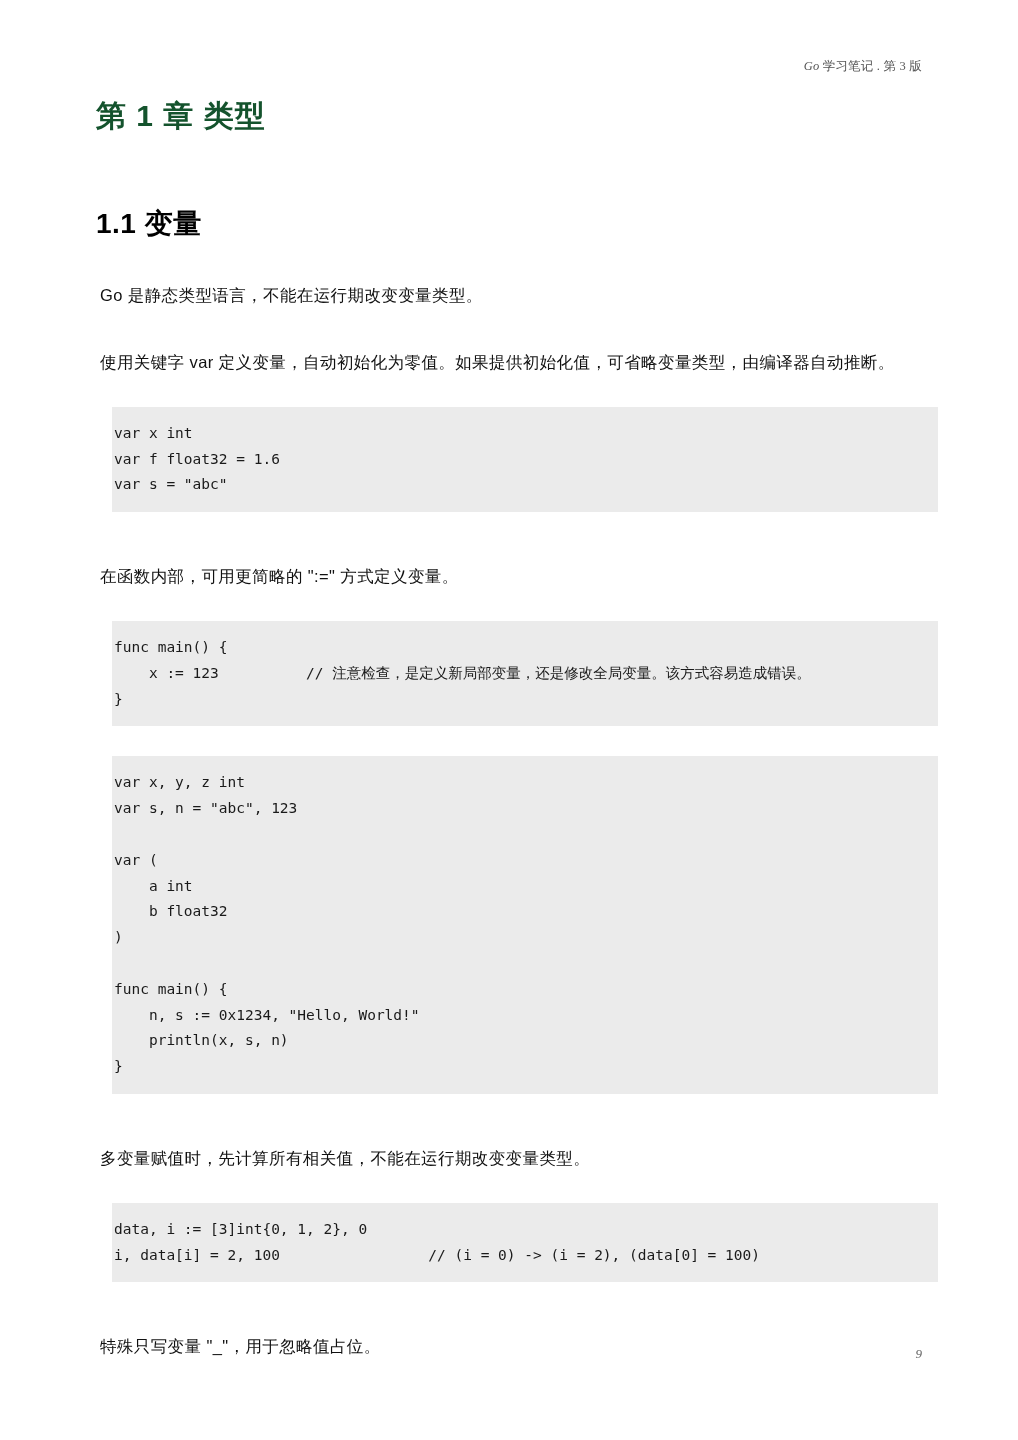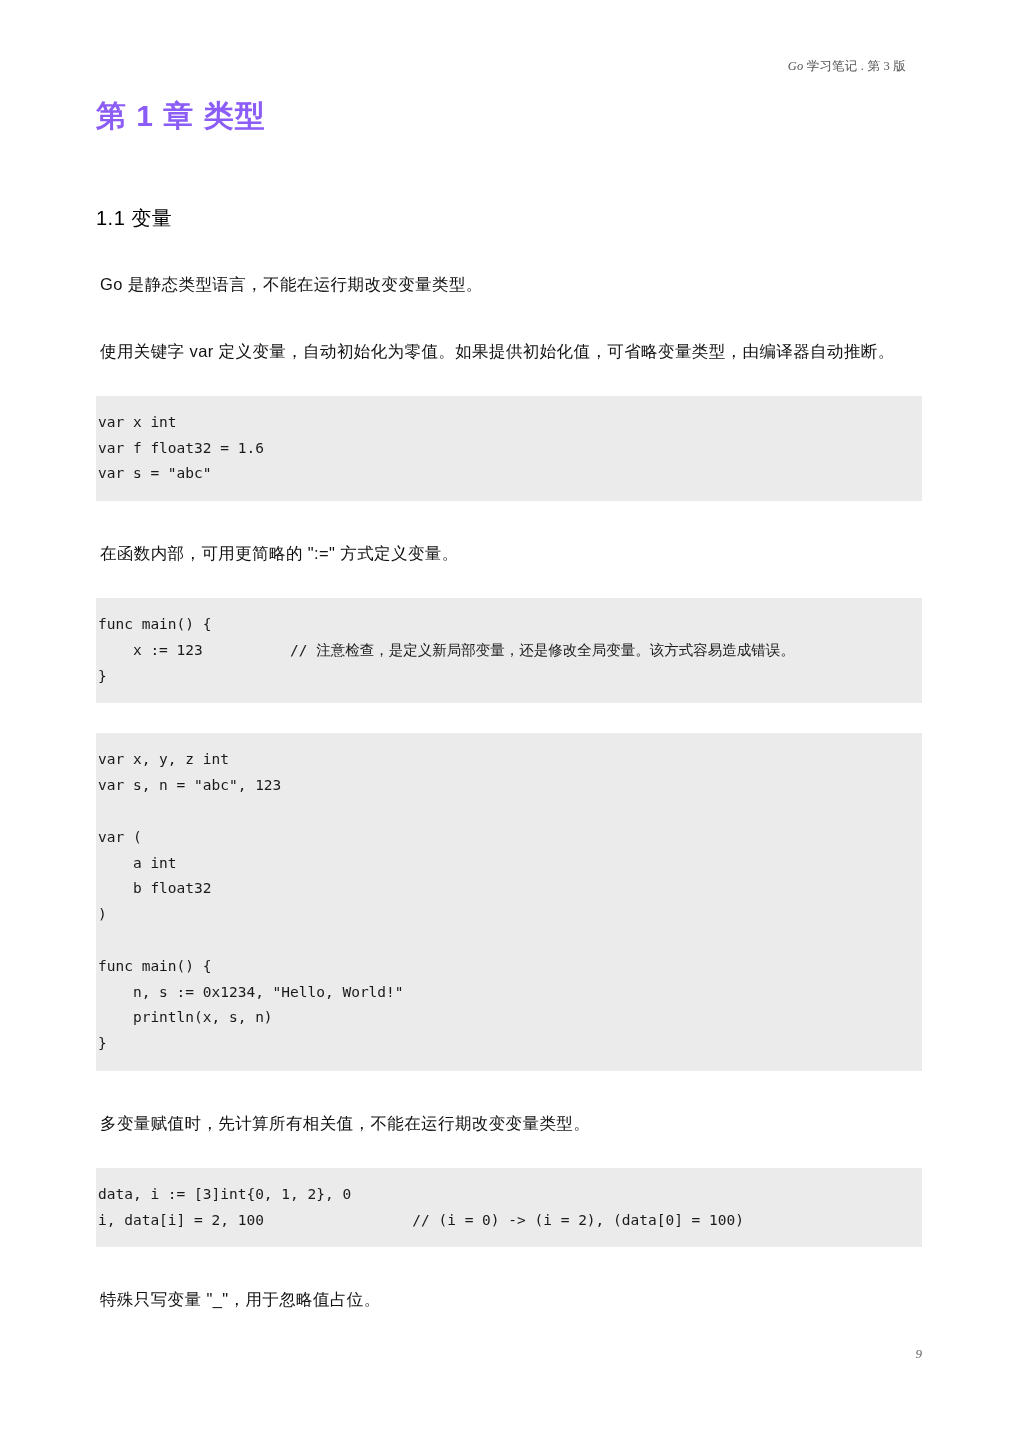--- a/index.html
+++ b/index.html
@@ -18,55 +18,55 @@
   .page {
     position: relative;
     width: 1018px;
     height: 1440px;
     box-sizing: border-box;
     padding: 0 96px;
   }
   .header {
     position: absolute;
     top: 58px;
-    right: 112px;
+    right: 96px;
     font-family: "Liberation Serif", serif;
     font-size: 12.5px;
     color: #555555;
     letter-spacing: 0.2px;
     text-align: right;
   }
   .header .hdr-go {
     font-style: italic;
   }
   .chapter-title {
     margin: 0;
     padding-top: 96px;
     font-size: 30px;
     font-weight: bold;
     letter-spacing: 1px;
-    color: #8b5cf6;
+    color: #14532d;
   }
   .section-title {
     margin: 0;
     padding-top: 68px;
-    font-size: 20px;
-    font-weight: normal;
+    font-size: 28px;
+    font-weight: bold;
     letter-spacing: 0.5px;
   }
   p.para {
     margin: 4px;
     padding-top: 34px;
     font-size: 16.5px;
     line-height: 1.75;
     letter-spacing: 0.4px;
     color: #111111;
   }
   pre.code {
-    margin: 0;
+    margin: 16px;
     margin-top: 30px;
     background: #ebebeb;
     padding: 14px 0 14px 0;
     font-family: "DejaVu Sans Mono", monospace;
     font-size: 14.5px;
     line-height: 1.78;
     color: #1a1a1a;
     white-space: pre;
     overflow: hidden;
     width: 826px;

